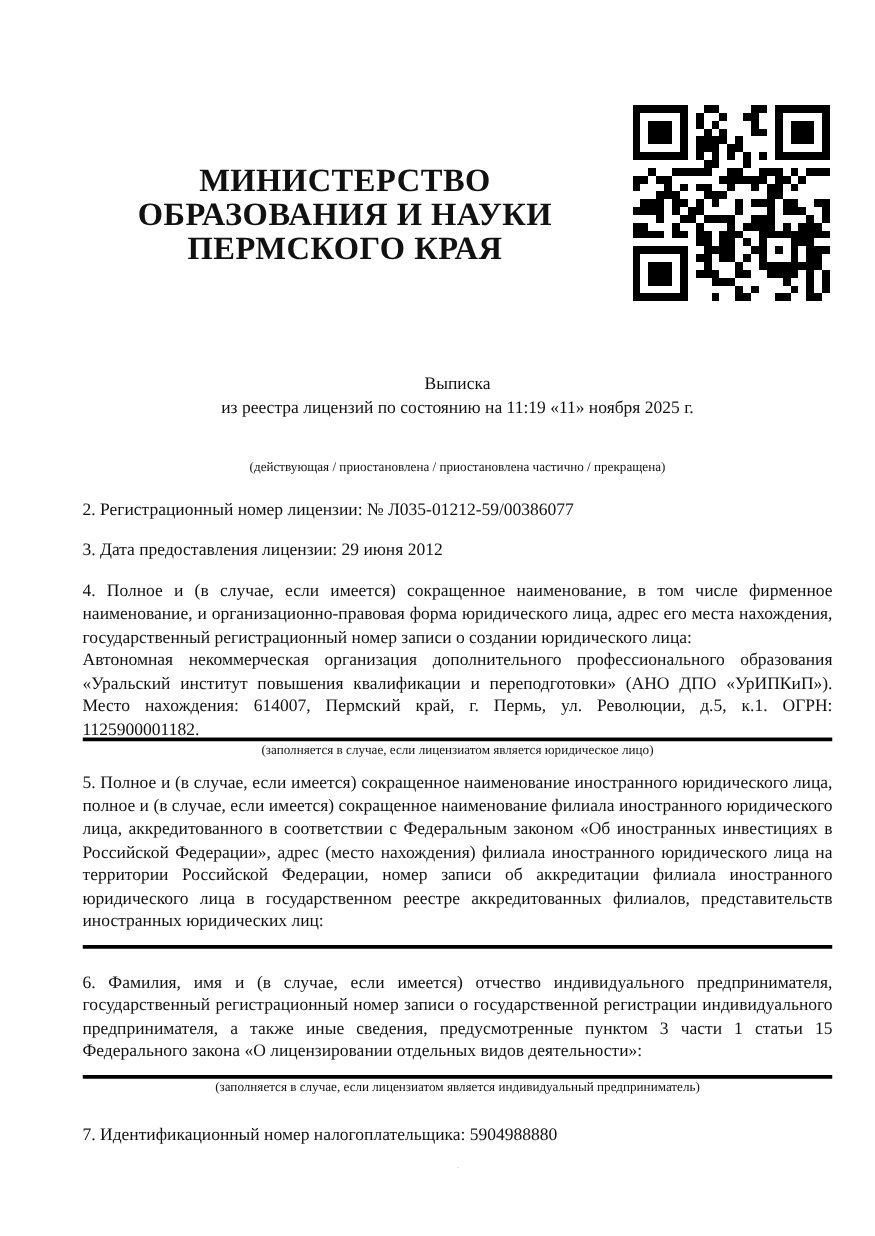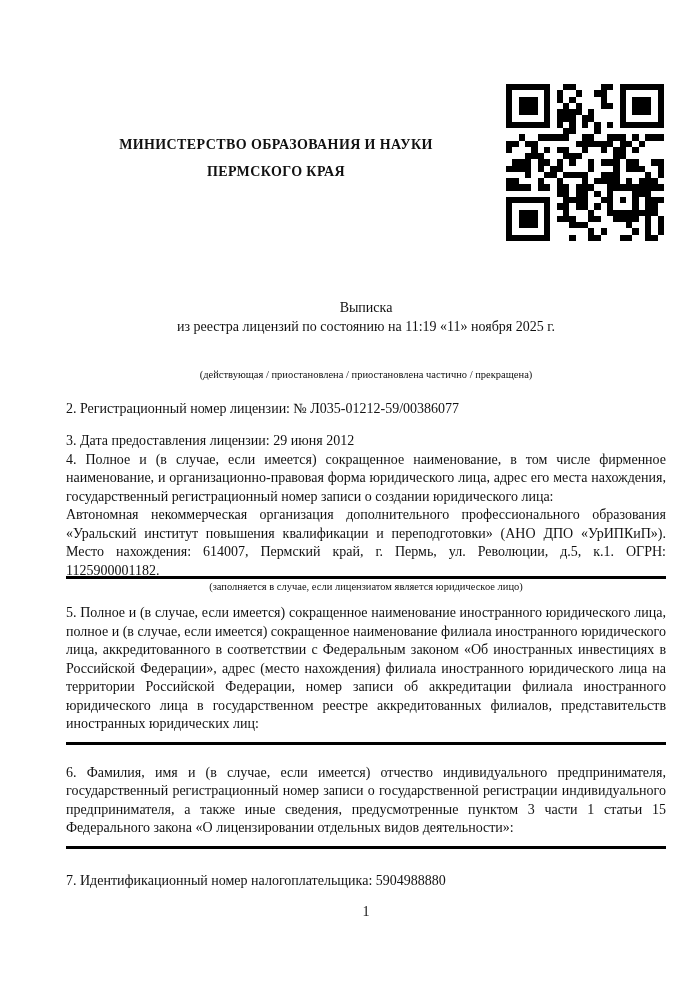--- a/index.html
+++ b/index.html
@@ -15,21 +15,21 @@
   }
   
   .ministry {
     position: absolute;
     left: 66px;
     top: 131px;
     width: 420px;
     text-align: center;
   }
   .ministry-line {
-    font-size: 14px;
+    font-size: 26px;
     font-weight: bold;
     line-height: 27px;
     letter-spacing: 0.4px;
   }
   .ministry-note {
     font-size: 10.5px;
     line-height: 13px;
     margin-top: 4px;
   }
   .qr {
@@ -59,21 +59,21 @@
     line-height: 13px;
     text-align: center;
   }
   .note-inline { font-size: 10.5px; line-height: 18.5px; text-align: center; }
   .rule { height: 0; border-top: 3px solid #000000; }
   .rule-tight { margin-top: -4px; }
   .rule-gap { margin-top: 8px; }
   .mt-item1 { margin-top: 30px; }
   .mt-item2 { margin-top: 15px; }
   .mt-item3 { margin-top: 14px; }
-  .mt-item4 { }
+  .mt-item4 { margin-top: 14px; }
   .mt-note { margin-top: 1px; font-family: Liberation Serif, serif; }
   .mt-item5 { margin-top: 11px; }
   .mt-item6 { margin-top: 19px; }
   .mt-item7 { margin-top: 23px; }
   .page-number { margin-top: 13px; text-align: center; }
 </style>
 </head>
 <body>
 
 <div class="page">
@@ -428,20 +428,21 @@
     </div>
 
     <div class="mt-item5">
       <div class="para">5. Полное и (в случае, если имеется) сокращенное наименование иностранного юридического лица, полное и (в случае, если имеется) сокращенное наименование филиала иностранного юридического лица, аккредитованного в соответствии с Федеральным законом «Об иностранных инвестициях в Российской Федерации», адрес (место нахождения) филиала иностранного юридического лица на территории Российской Федерации, номер записи об аккредитации филиала иностранного юридического лица в государственном реестре аккредитованных филиалов, представительств иностранных юридических лиц:</div>
       <div class="rule rule-gap"></div>
     </div>
 
     <div class="mt-item6">
       <div class="para">6. Фамилия, имя и (в случае, если имеется) отчество индивидуального предпринимателя, государственный регистрационный номер записи о государственной регистрации индивидуального предпринимателя, а также иные сведения, предусмотренные пунктом 3 части 1 статьи 15 Федерального закона «О лицензировании отдельных видов деятельности»:</div>
       <div class="rule rule-gap"></div>
+      <div class="note mt-note">(заполняется в случае, если лицензиатом является индивидуальный предприниматель)</div>
     </div>
 
     <div class="line mt-item7">7. Идентификационный номер налогоплательщика: 5904988880</div>
 
     <div class="page-number">1</div>
 
   </div>
 </div>
 
 </body></html>

